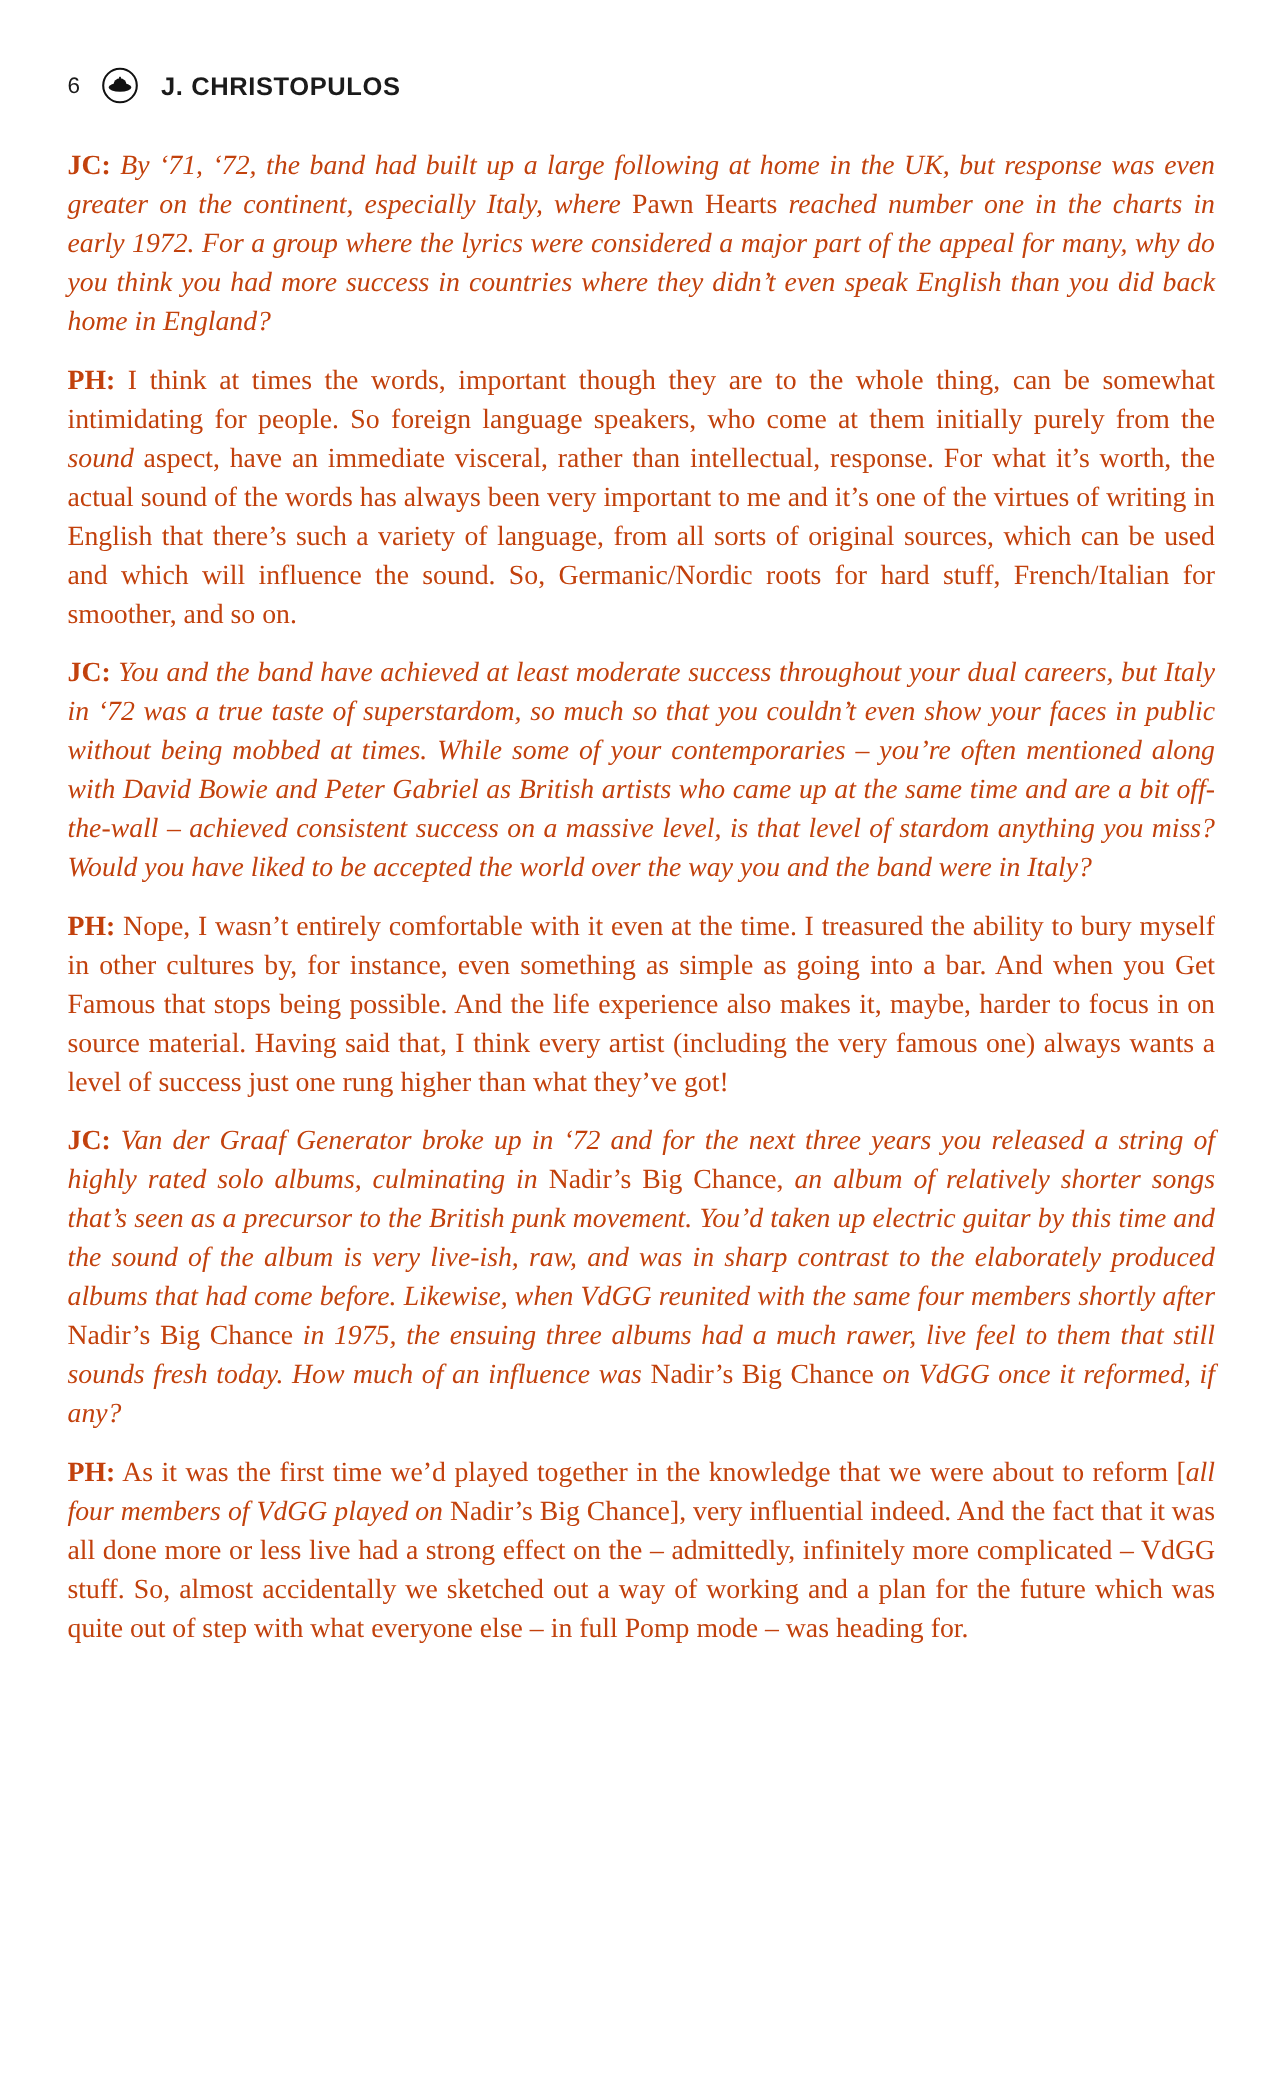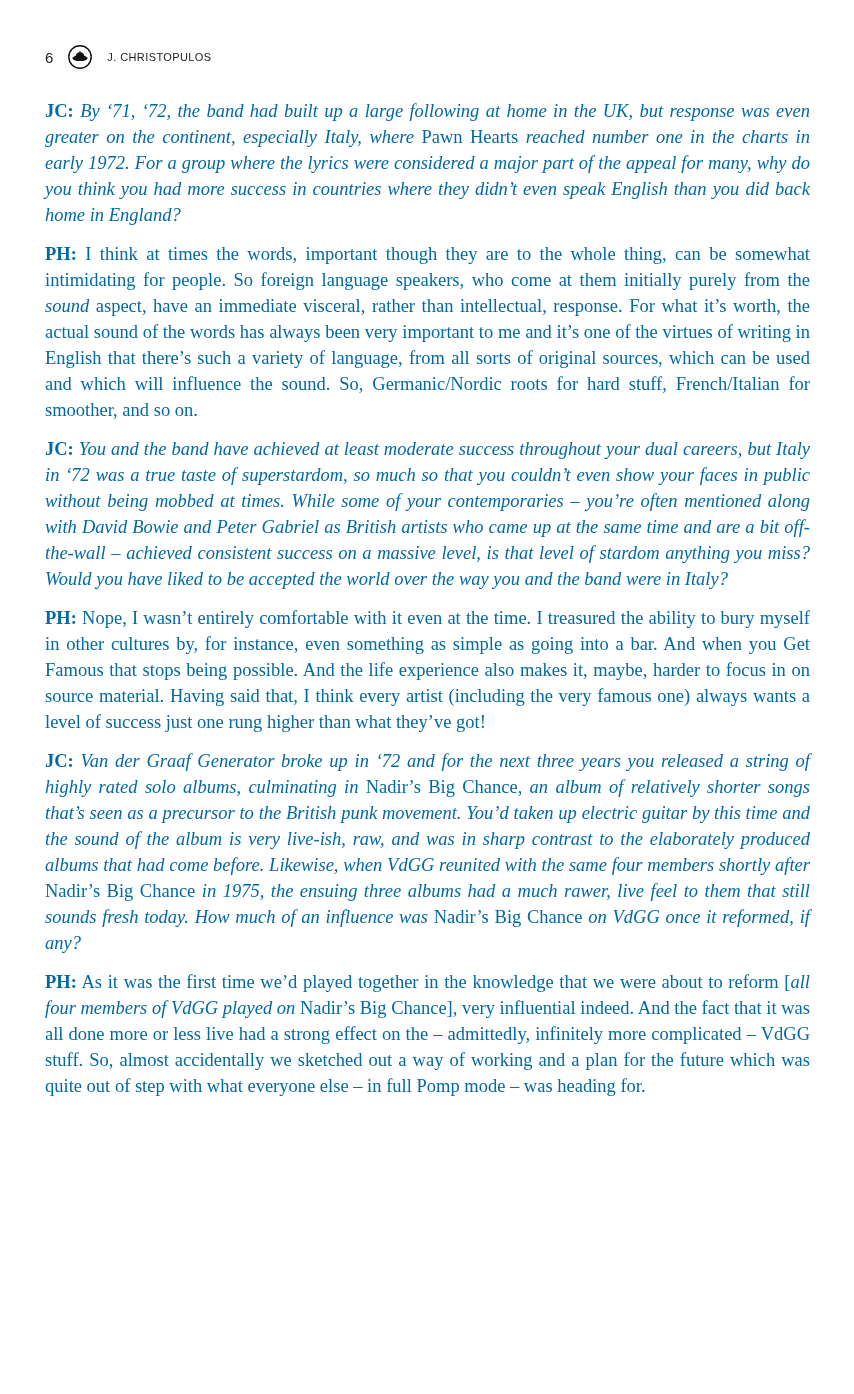--- a/index.html
+++ b/index.html
@@ -28,34 +28,34 @@
     line-height: 1;
   }
   .logo {
     width: 26px;
     height: 26px;
     display: inline-flex;
     align-items: center;
     justify-content: center;
   }
   .running-head {
-    font-size: 11px;
-    font-weight: 400;
+    font-size: 17px;
+    font-weight: 700;
     letter-spacing: 0.4px;
     line-height: 1;
   }
   .body-text {
     margin-top: 28px;
   }
   .para {
     font-size: 18.5px;
     line-height: 26px;
     text-align: justify;
     margin: 0 0 13px 0;
-    color: #0369a1;
+    color: #c2410c;
   }
   .para strong {
     font-weight: bold;
     font-style: normal;
   }
   .italic { font-style: italic; }
   .roman  { font-style: normal; }
 </style>
 </head>
 <body>

